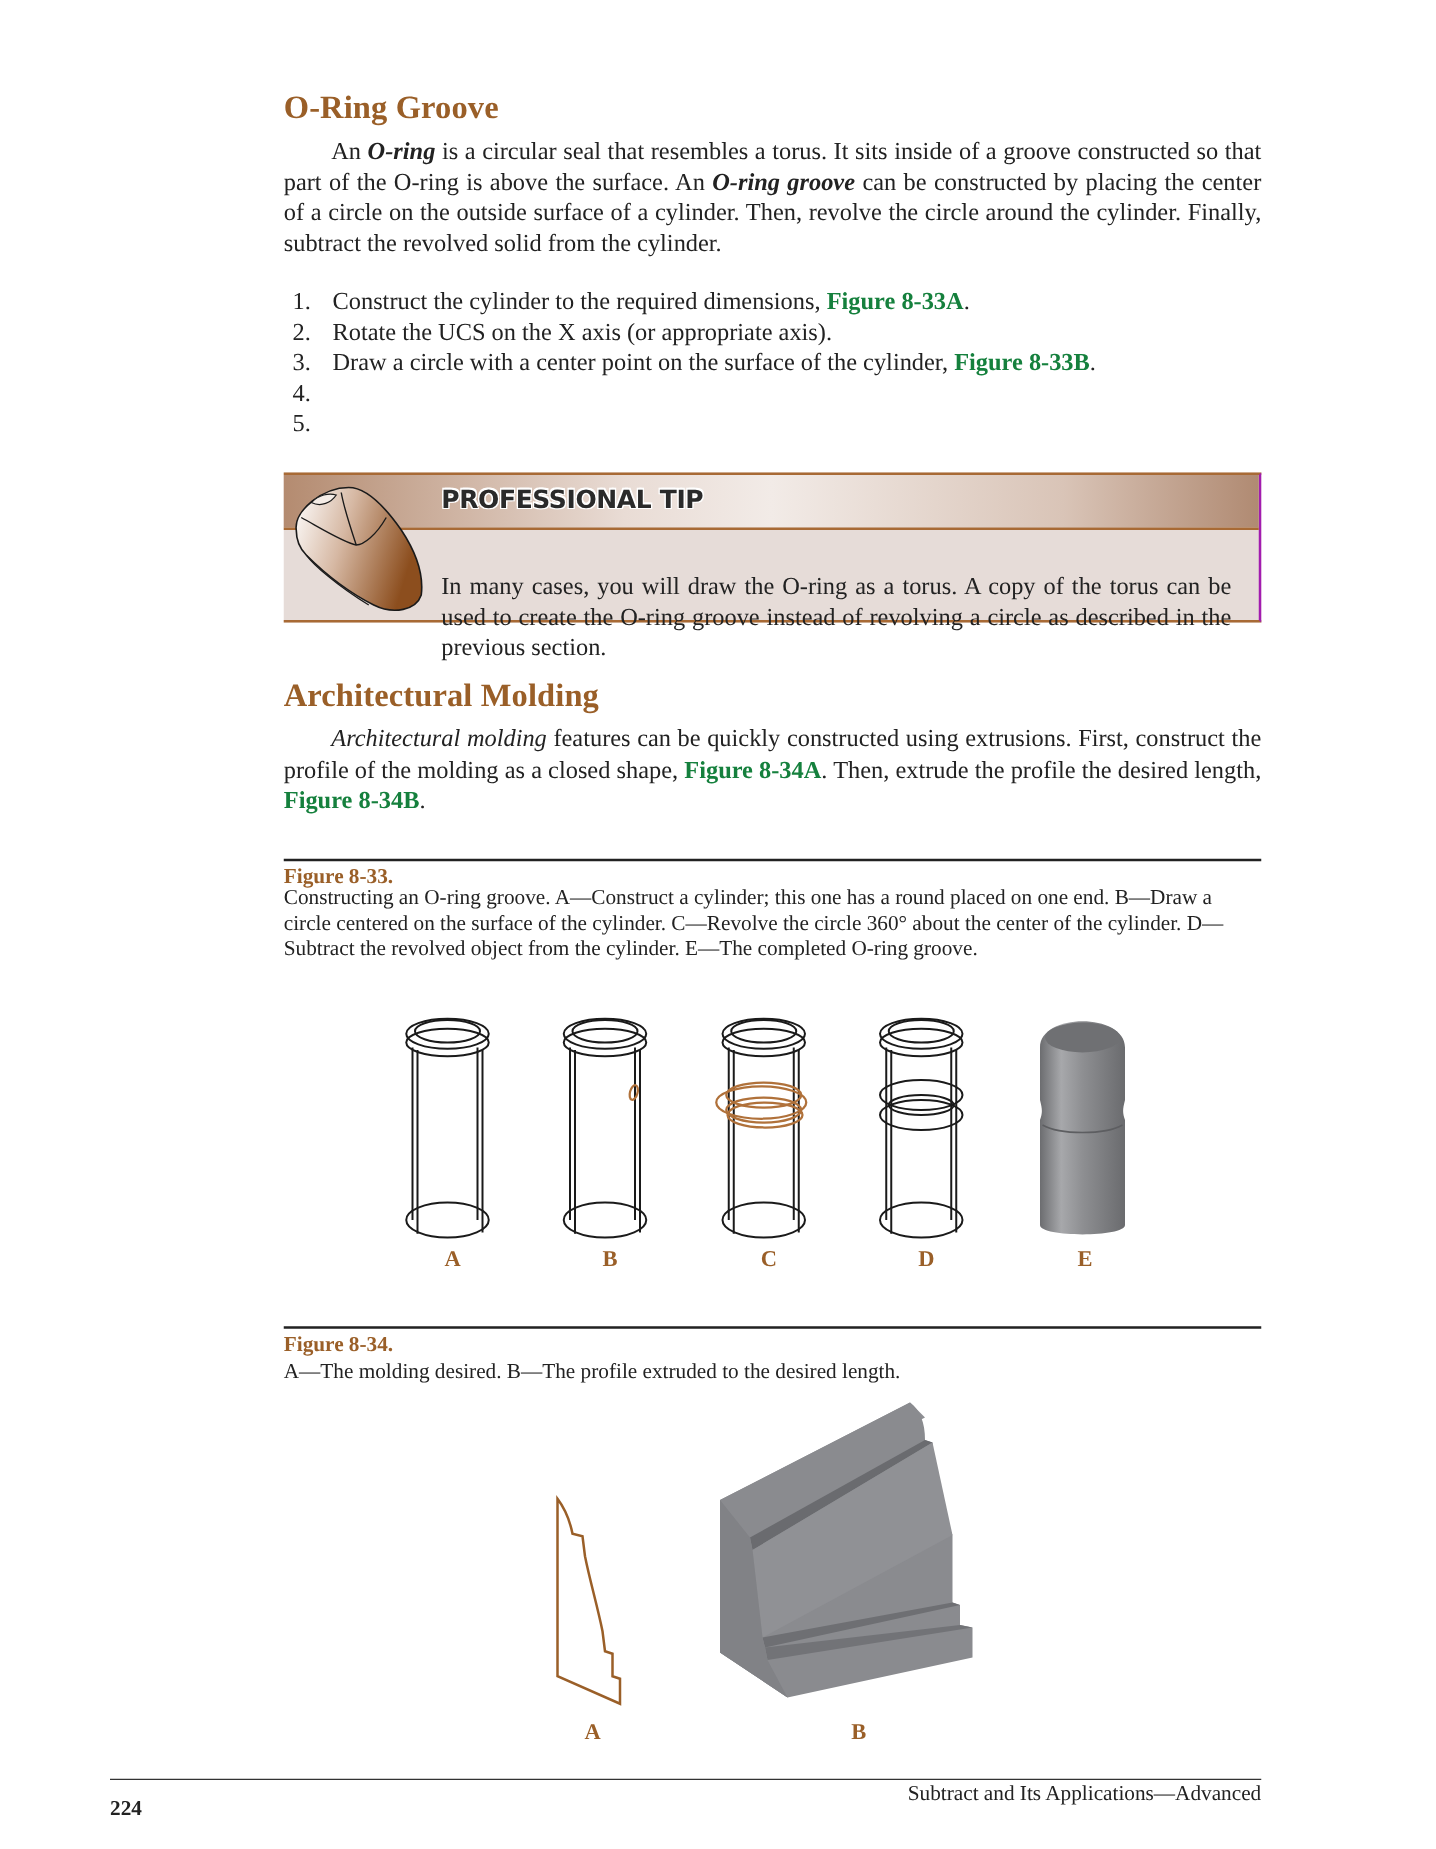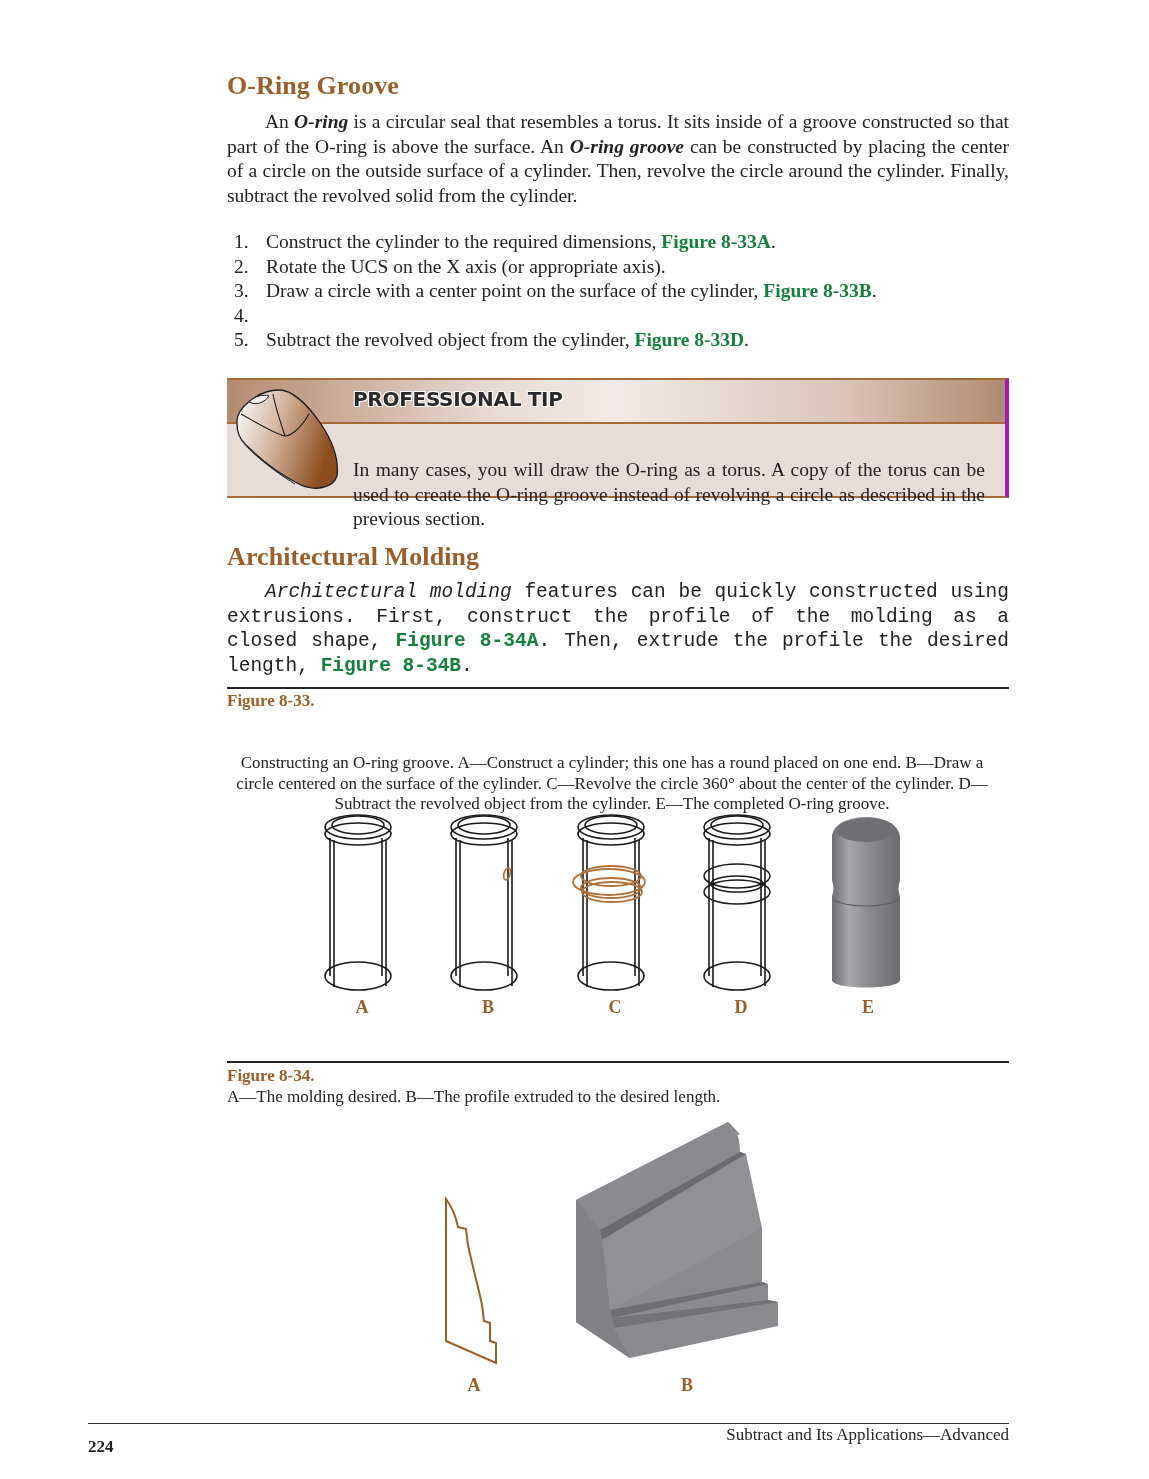--- a/index.html
+++ b/index.html
@@ -4,21 +4,21 @@
 <style>
   html, body { margin:0; padding:0; background:#ffffff; }
   body { width:1149px; height:1479px; position:relative; font-family:"Liberation Serif","DejaVu Serif",serif; color:#222; overflow:hidden; }
   .h2 { position:absolute; left:227px; font-size:26px; font-weight:bold; color:#9a5f28; margin:0; letter-spacing:0.1px; }
   .para { position:absolute; left:227px; width:782px; font-size:19.5px; line-height:24.5px; text-align:justify; margin:0; }
   .para .indent { display:inline-block; width:38px; }
   .fig-ref { color:#15803d; font-weight:bold; }
   .steps { position:absolute; left:234px; top:230px; width:780px; margin:0; padding:0; list-style:none; font-size:19.5px; line-height:24.5px; }
   .steps li { display:flex; }
   .steps .num { width:32px; flex:none; }
-  .tip { position:absolute; left:227px; top:378px; width:782px; height:120px; background:#e6dcd8; border-top:2px solid #a86a35; border-bottom:2px solid #a86a35; border-right:4px solid #a21caf; box-sizing:border-box; }
+  .tip { position:absolute; left:227px; top:378px; width:782px; height:120px; background:#e6dcd8; border-top:2px solid #a86a35; border-bottom:2px solid #a86a35; border-right:2px solid #a21caf; box-sizing:border-box; }
   .tip-band { position:absolute; left:0; top:0; right:0; height:42px; background:linear-gradient(to right,#b48b70 0%,#e9dcd5 35%,#f2ebe7 50%,#d9c4b7 80%,#b08a72 100%); border-bottom:2px solid #a86a35; }
   .tip-title { position:absolute; left:126px; top:7px; font-family:"DejaVu Sans","Liberation Sans",sans-serif; font-weight:bold; font-size:20px; color:#2a2a2a; letter-spacing:-0.3px; text-shadow:-1px -1px 0 #fff,1px -1px 0 #fff,-1px 1px 0 #fff,1px 1px 0 #fff; }
   .tip-body { position:absolute; left:126px; top:44px; width:632px; font-size:19.5px; line-height:24.5px; text-align:justify;margin-top:34px; }
   .tip-icon { position:absolute; left:2px; top:4px; width:124px; height:112px; }
   .rule { position:absolute; left:227px; width:782px; height:2px; background:#222; }
   .fig-title { position:absolute; left:227px; font-size:17px; font-weight:bold; color:#9a5f28;text-align:right; }
   .fig-caption { position:absolute; left:227px; width:770px; font-size:17px; line-height:20.5px; }
   .fig-label { position:absolute; font-size:18px; font-weight:bold; color:#9a5f28; width:30px; text-align:center; }
   .footer-rule { position:absolute; left:88px; top:1423px; width:921px; height:1px; background:#333; }
   .footer-page { position:absolute; left:88px; top:1425px; font-size:17px; font-weight:bold;margin-top:12px; }
@@ -43,21 +43,20 @@
     </li>
   <li>
       <span class="num">3.</span>
       <span><span>Draw a circle with a center point on the surface of the cylinder, </span><span class="fig-ref">Figure 8-33B</span><span>.</span></span>
     </li>
   <li>
       <span class="num">4.</span>
     </li>
   <li>
       <span class="num">5.</span>
-      <span><span>Subtract the revolved object from the cylinder, </span><span class="fig-ref">Figure 8-33D</span><span>.</span></span>
     </li>
 </ol>
 
 <div class="tip">
   <div class="tip-band"></div>
   <div class="tip-icon">
     <svg width="124" height="112" viewBox="0 0 124 112" style="left:0;top:0;">
       <defs>
         <linearGradient id="mouseGrad" x1="0" y1="0" x2="1" y2="0.3">
           <stop offset="0" stop-color="#ffffff"></stop>
@@ -71,25 +70,25 @@
       <path d="M20 18 C 26 12, 34 10, 40 12 C 36 18, 28 22, 20 18 Z" fill="#f4ece6" stroke="#1a1a1a" stroke-width="1"></path>
       <path d="M16 60 C 22 68, 40 84, 66 100" fill="none" stroke="#1a1a1a" stroke-width="1"></path>
     </svg>
   </div>
   <div class="tip-title">PROFESSIONAL TIP</div>
   <div class="tip-body">In many cases, you will draw the O-ring as a torus. A copy of the torus can be used to create the O-ring groove instead of revolving a circle as described in the previous section.</div>
 </div>
 
 <h2 class="h2" style="top:542px;">Architectural Molding</h2>
 
-<p class="para" style="top:580px;font-family:Liberation Mono, monospace;"><span class="indent"></span><i>Architectural molding</i><span> features can be quickly constructed using extrusions. First, construct the profile of the molding as a closed shape, </span><span class="fig-ref">Figure 8-34A</span><span>. Then, extrude the profile the desired length, </span><span class="fig-ref">Figure 8-34B</span><span>.</span></p>
+<p class="para" style="top:580px;"><span class="indent"></span><i>Architectural molding</i><span> features can be quickly constructed using extrusions. First, construct the profile of the molding as a closed shape, </span><span class="fig-ref">Figure 8-34A</span><span>. Then, extrude the profile the desired length, </span><span class="fig-ref">Figure 8-34B</span><span>.</span></p>
 
 <div class="rule" style="top:687px;"></div>
 <div class="fig-title" style="top:691px;">Figure 8-33.</div>
-<div class="fig-caption" style="top:753px;text-align:center;">Constructing an O-ring groove. A—Construct a cylinder; this one has a round placed on one end. B—Draw a circle centered on the surface of the cylinder. C—Revolve the circle 360° about the center of the cylinder. D—Subtract the revolved object from the cylinder. E—The completed O-ring groove.</div>
+<div class="fig-caption" style="top:708px;">Constructing an O-ring groove. A—Construct a cylinder; this one has a round placed on one end. B—Draw a circle centered on the surface of the cylinder. C—Revolve the circle 360° about the center of the cylinder. D—Subtract the revolved object from the cylinder. E—The completed O-ring groove.</div>
 
 <svg width="80" height="180" style="left:322px;top:812px;" viewBox="0 0 80 180">
   <g fill="none" stroke="#1a1a1a" stroke-width="1.6">
     <ellipse cx="36" cy="15" rx="33" ry="12"></ellipse>
       <ellipse cx="36" cy="13" rx="26" ry="9"></ellipse>
       <ellipse cx="36" cy="22" rx="33" ry="11"></ellipse>
     <line x1="8" y1="26" x2="8" y2="164"></line>
       <line x1="12" y1="28" x2="12" y2="175"></line>
     <line x1="60" y1="26" x2="60" y2="164"></line>
       <line x1="64" y1="28" x2="64" y2="174"></line>

